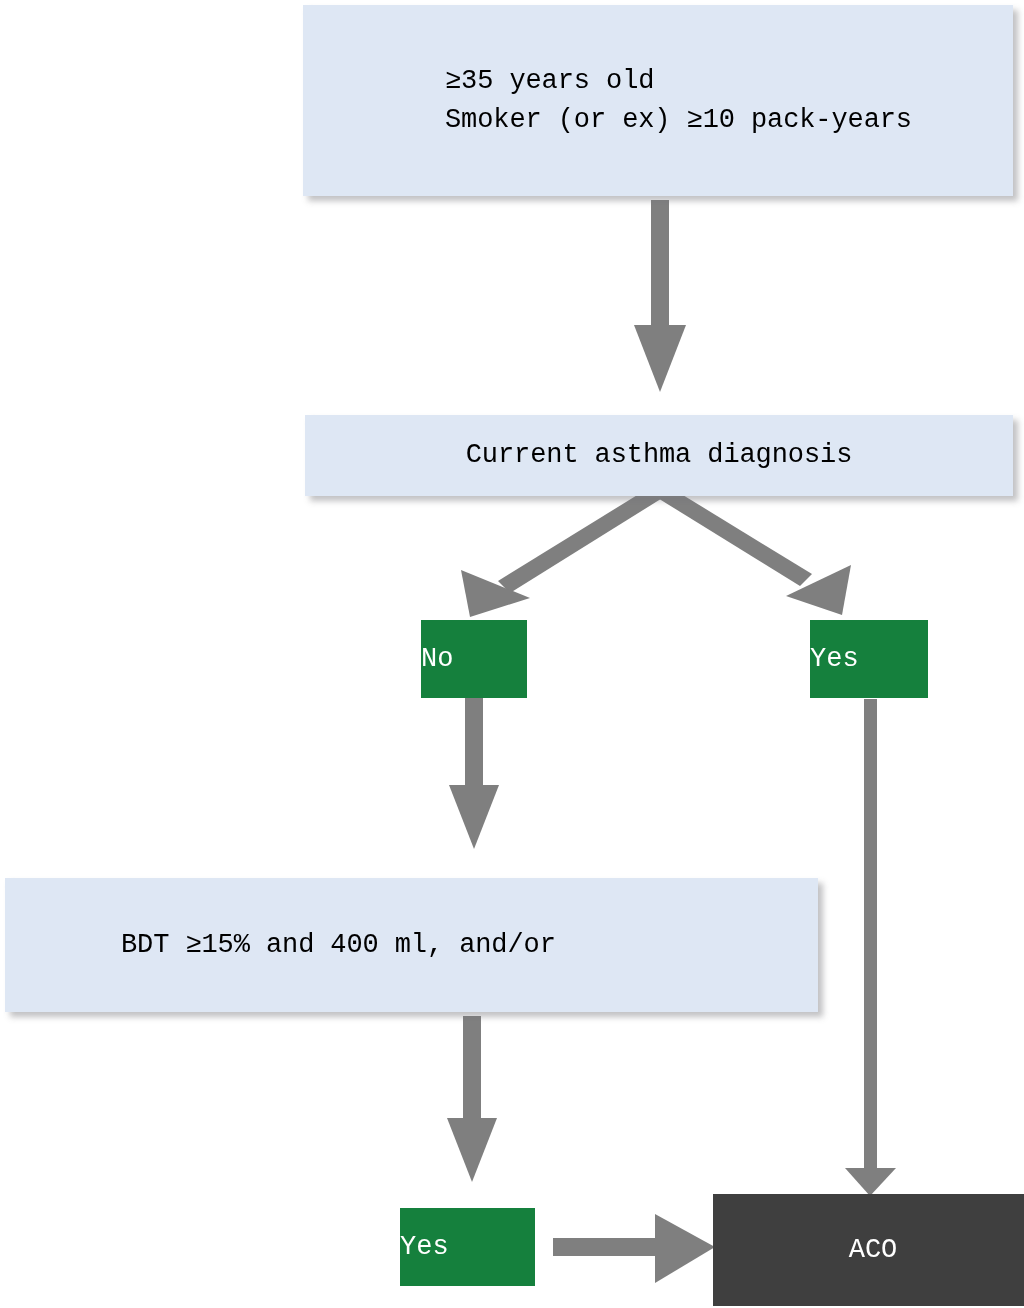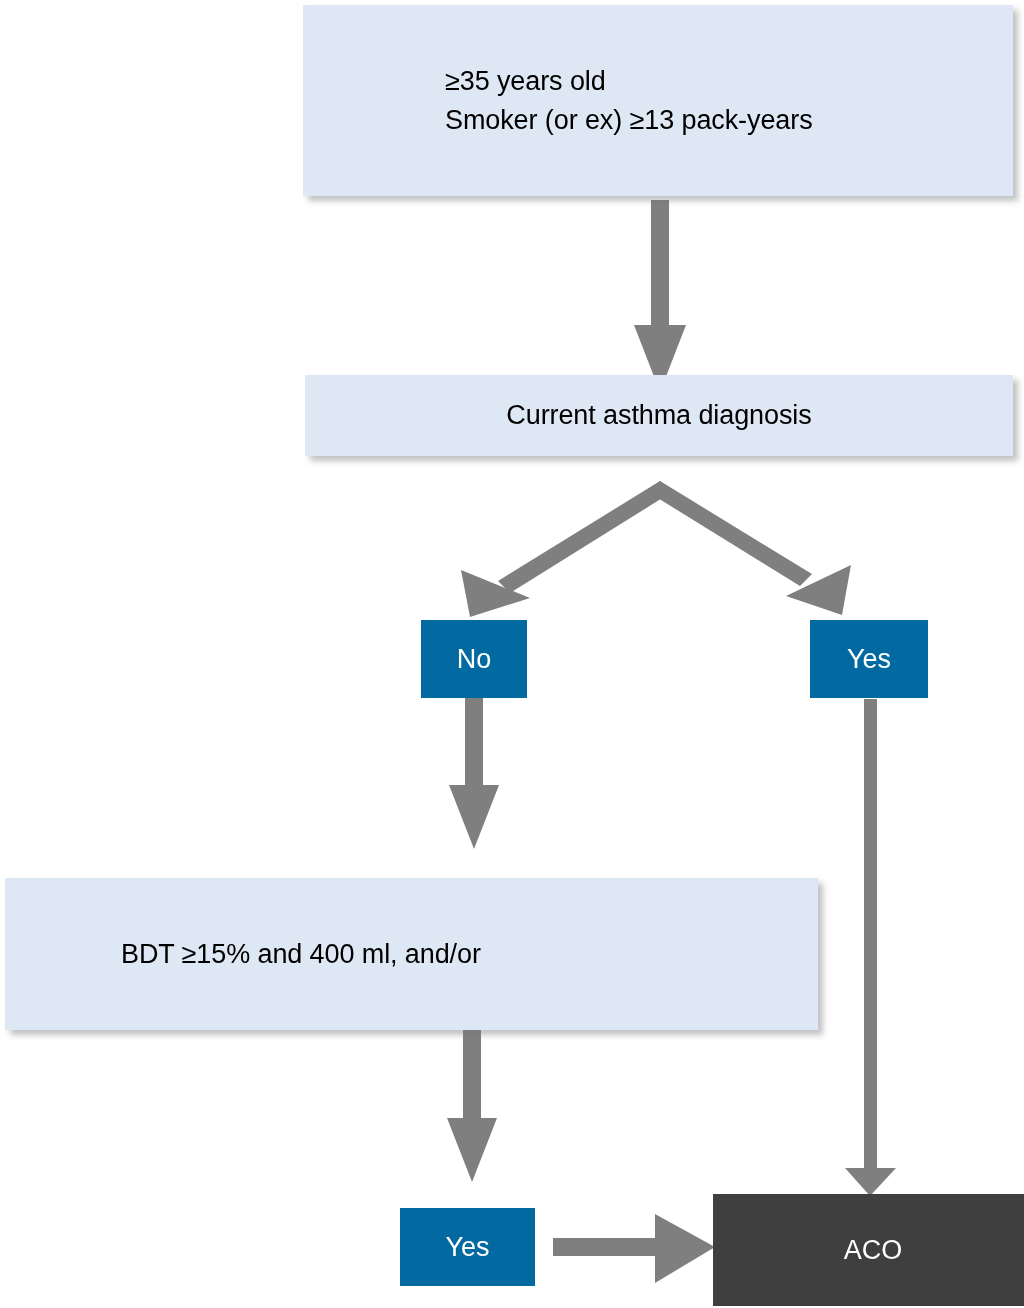--- a/index.html
+++ b/index.html
@@ -22,36 +22,36 @@
     left: 0;
     top: 0;
     width: 1024px;
     height: 1308px;
   }
   .node-box {
     position: absolute;
     box-sizing: border-box;
     display: flex;
     align-items: center;
+    font-family: Liberation Mono, monospace;
   }
   .node-criteria {
     background: #dee7f4;
     box-shadow: 5px 5px 6px rgba(120,120,125,0.45);
     padding-left: 0;
   }
   .node-criteria .node-text {
     color: #000000;
     font-size: 27px;
     line-height: 1.42;
     white-space: pre-line;
     letter-spacing: -0.1px;
   }
   .node-decision {
-    background: #0369a1;
-    justify-content: center;
+    background: #15803d;
   }
   .node-decision .node-text {
     color: #ffffff;
     font-size: 27px;
   }
   .node-outcome {
     background: #3f3f3f;
     justify-content: center;
   }
   .node-outcome .node-text {
@@ -106,37 +106,37 @@
 
     <g>
       <rect x="864" y="699" width="13" height="478" fill="#7f7f7f"></rect>
       <polygon points="845,1168 896,1168 870,1196" fill="#7f7f7f"></polygon>
     </g>
   </svg>
 
   <div class="node-box node-criteria" style="left:303px; top:5px; width:710px; height:191px;">
     <div style="padding-left:142px;">
       <div class="node-text">≥35 years old</div>
-      <div class="node-text">Smoker (or ex) ≥13 pack-years</div>
+      <div class="node-text">Smoker (or ex) ≥10 pack-years</div>
     </div>
   </div>
 
-  <div class="node-box node-criteria" style="left:305px; top:375px; width:708px; height:81px; justify-content:center;">
+  <div class="node-box node-criteria" style="left:305px; top:415px; width:708px; height:81px; justify-content:center;">
     <div class="node-text">Current asthma diagnosis</div>
   </div>
 
   <div class="node-box node-decision" style="left:421px; top:620px; width:106px; height:78px;">
     <div class="node-text">No</div>
   </div>
 
   <div class="node-box node-decision" style="left:810px; top:620px; width:118px; height:78px;">
     <div class="node-text">Yes</div>
   </div>
 
-  <div class="node-box node-criteria" style="left:5px; top:878px; width:813px; height:152px;">
+  <div class="node-box node-criteria" style="left:5px; top:878px; width:813px; height:134px;">
     <div style="padding-left:116px;">
       <div class="node-text">BDT ≥15% and 400 ml, and/or</div>
     </div>
   </div>
 
   <div class="node-box node-decision" style="left:400px; top:1208px; width:135px; height:78px;">
     <div class="node-text">Yes</div>
   </div>
 
   <div class="node-box node-outcome" style="left:713px; top:1194px; width:320px; height:112px;">

